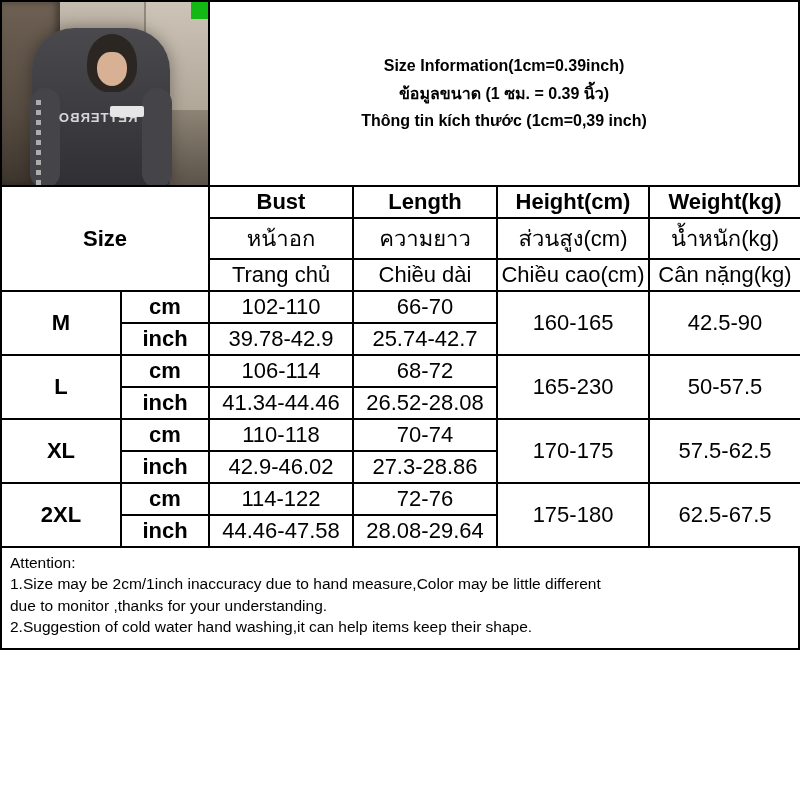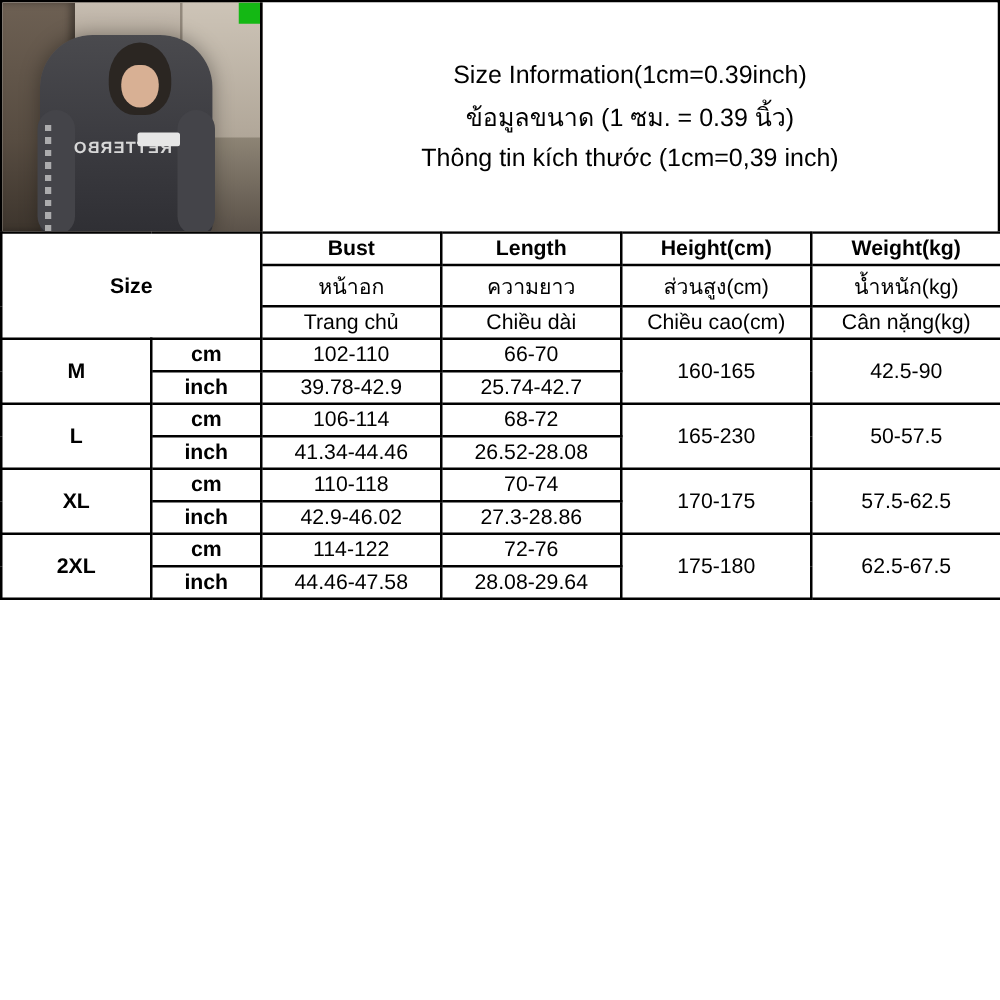--- a/index.html
+++ b/index.html
@@ -128,38 +128,38 @@
     flex: 1;
     display: flex;
     flex-direction: column;
     align-items: center;
     justify-content: center;
     gap: 6px;
     background: #fff;
     padding: 0 8px;
   }
   .title-line {
-    font-weight: normal;
-    font-size: 20px;
+    font-weight: bold;
+    font-size: 16px;
     text-align: left;
     white-space: nowrap;
   }
 
   
   table.size-table {
     border-collapse: collapse;
     width: 800px;
     table-layout: fixed;
     background: #fff;
   }
   table.size-table td {
     border: 2px solid #000;
     text-align: center;
     vertical-align: middle;
-    font-size: 17px;
+    font-size: 22px;
     padding: 2px 3px;
     box-sizing: border-box;
   }
   .col-size  { width: 120px; }
   .col-unit  { width: 88px;  }
   .col-bust  { width: 144px; }
   .col-len   { width: 144px; }
   .col-hei   { width: 152px; }
   .col-wei   { width: 152px; }
 
@@ -307,15 +307,21 @@
         <td class="val-cell" rowspan="2">62.5-67.5</td>
       </tr>
       <tr>
         <td class="unit-cell">inch</td>
         <td class="val-cell">44.46-47.58</td>
         <td class="val-cell">28.08-29.64</td>
       </tr>
     </tbody>
   </table>
 
+  <div class="attention">
+    <p>Attention:</p>
+    <p>1.Size may be 2cm/1inch inaccuracy due to hand measure,Color may be little different</p>
+    <p>due to monitor ,thanks for your understanding.</p>
+    <p>2.Suggestion of cold water hand washing,it can help items keep their shape.</p>
+  </div>
 
   <div class="footer-pad"></div>
 </div>
 
 </body></html>

